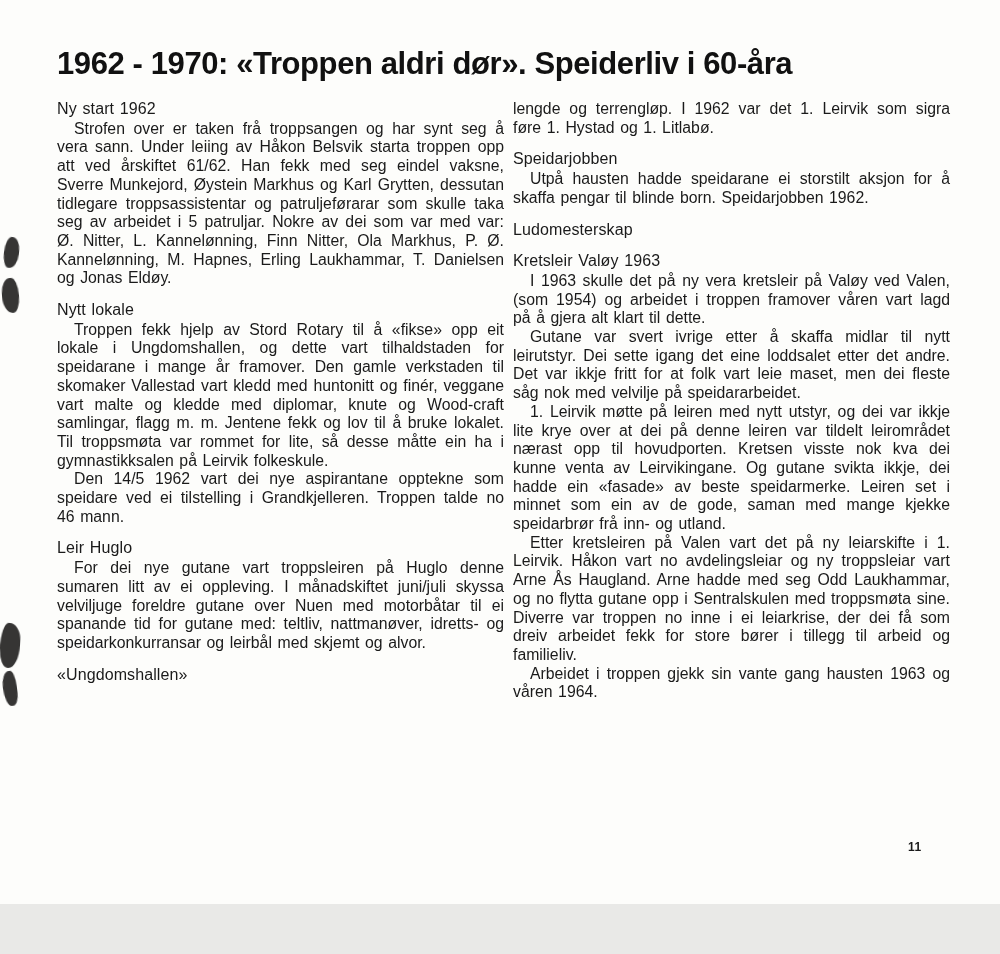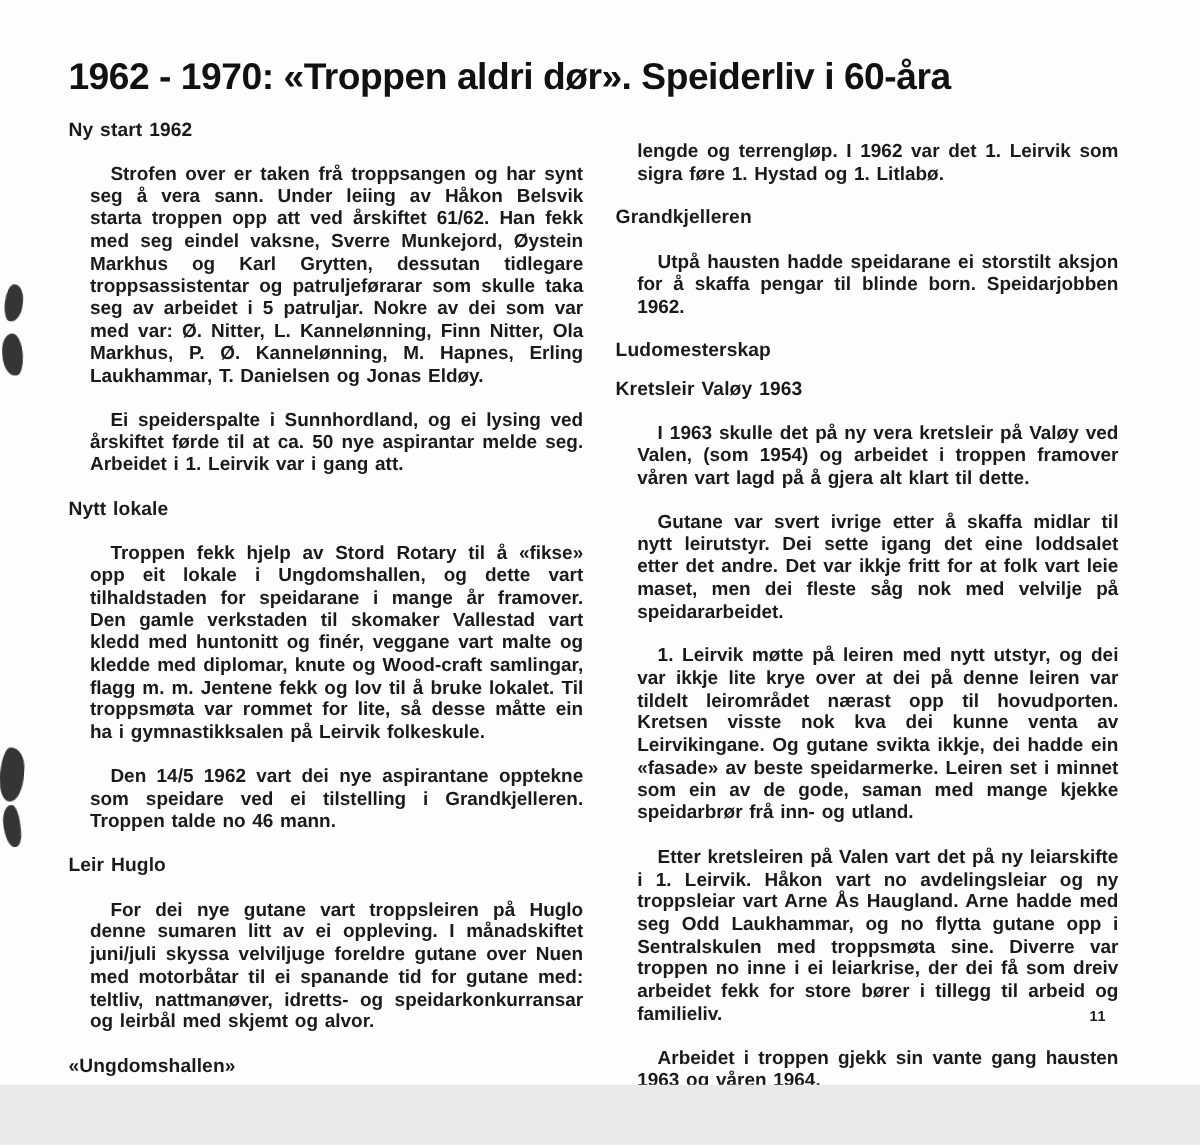--- a/index.html
+++ b/index.html
@@ -33,29 +33,28 @@
     grid-template-columns: 447px 437px;
     column-gap: 9px;
   }
   .col {
     font-size: 15.8px;
     line-height: 18.7px;
     text-align: justify;
     word-spacing: 1.2px;
   }
   .col p {
-    margin: 18px;
+    margin: 0;
     text-indent: 17px;
-    font-weight: bold;
   }
   .col p.noindent { text-indent: 0; }
   .col h3 {
     margin: 13px 0 1px 0;
     font-size: 16px;
-    font-weight: 700;
+    font-weight: 400;
     text-align: left;
     letter-spacing: 0.1px;
   }
   .col h3.first { margin-top: 0; }
   .pageno {
     position: absolute;
     left: 908px; top: 840px;
     font-size: 12px;
     font-weight: 700;
     letter-spacing: 0.5px;
@@ -82,36 +81,35 @@
   <div class="smudge s3"></div>
   <div class="smudge s4"></div>
 
   <h1 class="title">1962 - 1970: «Troppen aldri dør». Speiderliv i 60-åra</h1>
 
   <div class="columns">
 
     <div class="col">
       <h3 class="first">Ny start 1962</h3>
       <p>Strofen over er taken frå troppsangen og har synt seg å vera sann. Under leiing av Håkon Belsvik starta troppen opp att ved årskiftet 61/62. Han fekk med seg eindel vaksne, Sverre Munkejord, Øystein Markhus og Karl Grytten, dessutan tidlegare troppsassistentar og patruljeførarar som skulle taka seg av arbeidet i 5 patruljar. Nokre av dei som var med var: Ø. Nitter, L. Kannelønning, Finn Nitter, Ola Markhus, P. Ø. Kannelønning, M. Hapnes, Erling Laukhammar, T. Danielsen og Jonas Eldøy.</p>
-      <p>Ei speiderspalte i Sunnhordland, og ei lysing ved årskiftet førde til at ca. 50 nye aspirantar melde seg. Arbeidet i 1. Leirvik var i gang att.</p>
 
       <h3>Nytt lokale</h3>
       <p>Troppen fekk hjelp av Stord Rotary til å «fikse» opp eit lokale i Ungdomshallen, og dette vart tilhaldstaden for speidarane i mange år framover. Den gamle verkstaden til skomaker Vallestad vart kledd med huntonitt og finér, veggane vart malte og kledde med diplomar, knute og Wood-craft samlingar, flagg m. m. Jentene fekk og lov til å bruke lokalet. Til troppsmøta var rommet for lite, så desse måtte ein ha i gymnastikksalen på Leirvik folkeskule.</p>
       <p>Den 14/5 1962 vart dei nye aspirantane opptekne som speidare ved ei tilstelling i Grandkjelleren. Troppen talde no 46 mann.</p>
 
       <h3>Leir Huglo</h3>
       <p>For dei nye gutane vart troppsleiren på Huglo denne sumaren litt av ei oppleving. I månadskiftet juni/juli skyssa velviljuge foreldre gutane over Nuen med motorbåtar til ei spanande tid for gutane med: teltliv, nattmanøver, idretts- og speidarkonkurransar og leirbål med skjemt og alvor.</p>
 
       <h3>«Ungdomshallen»</h3>
     </div>
 
     <div class="col">
       <p class="noindent">lengde og terrengløp. I 1962 var det 1. Leirvik som sigra føre 1. Hystad og 1. Litlabø.</p>
 
-      <h3>Grandkjelleren</h3>
+      <h3>Speidarjobben</h3>
       <p>Utpå hausten hadde speidarane ei storstilt aksjon for å skaffa pengar til blinde born. Speidarjobben 1962.</p>
 
       <h3>Ludomesterskap</h3>
 
       <h3>Kretsleir Valøy 1963</h3>
       <p>I 1963 skulle det på ny vera kretsleir på Valøy ved Valen, (som 1954) og arbeidet i troppen framover våren vart lagd på å gjera alt klart til dette.</p>
       <p>Gutane var svert ivrige etter å skaffa midlar til nytt leirutstyr. Dei sette igang det eine loddsalet etter det andre. Det var ikkje fritt for at folk vart leie maset, men dei fleste såg nok med velvilje på speidararbeidet.</p>
       <p>1. Leirvik møtte på leiren med nytt utstyr, og dei var ikkje lite krye over at dei på denne leiren var tildelt leirområdet nærast opp til hovudporten. Kretsen visste nok kva dei kunne venta av Leirvikingane. Og gutane svikta ikkje, dei hadde ein «fasade» av beste speidarmerke. Leiren set i minnet som ein av de gode, saman med mange kjekke speidarbrør frå inn- og utland.</p>
 
       <p>Etter kretsleiren på Valen vart det på ny leiarskifte i 1. Leirvik. Håkon vart no avdelingsleiar og ny troppsleiar vart Arne Ås Haugland. Arne hadde med seg Odd Laukhammar, og no flytta gutane opp i Sentralskulen med troppsmøta sine. Diverre var troppen no inne i ei leiarkrise, der dei få som dreiv arbeidet fekk for store bører i tillegg til arbeid og familieliv.</p>

